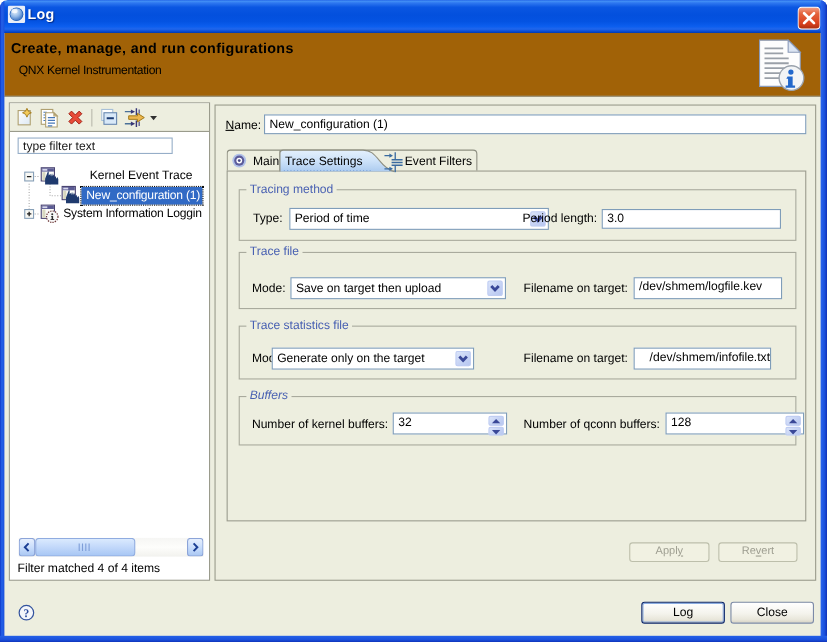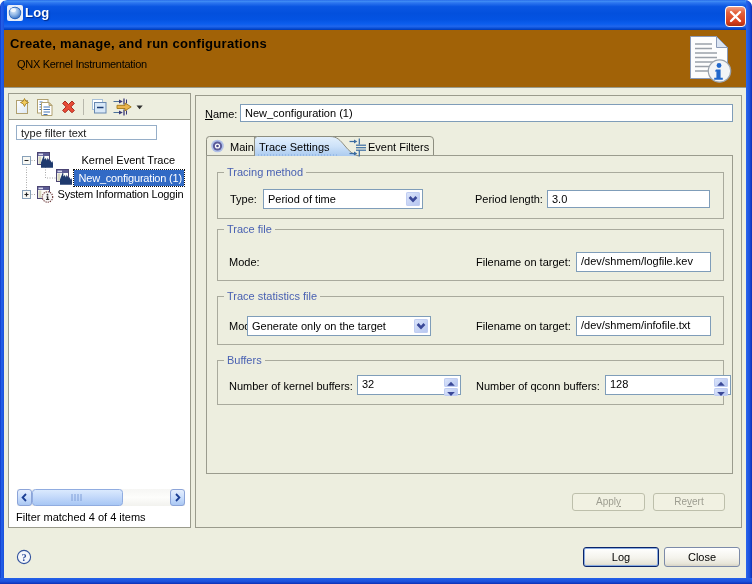--- a/index.html
+++ b/index.html
@@ -264,47 +264,53 @@
 
   <div class="group" style="left:217px;top:172px;width:507px;height:47px;">
       <span class="glabel">Tracing method</span>
     </div>
   <div class="group" style="left:217px;top:229px;width:507px;height:52px;">
       <span class="glabel">Trace file</span>
     </div>
   <div class="group" style="left:217px;top:296px;width:507px;height:49px;">
       <span class="glabel">Trace statistics file</span>
     </div>
-  <div class="group" style="left:217px;top:360px;width:507px;height:45px;">
+  <div class="group" style="left:217px;top:360px;width:507px;height:45px;font-style:italic;">
       <span class="glabel">Buffers</span>
     </div>
 
   <div class="lbl" style="left:230px;top:193px;">Type:</div>
-  <div class="combo" style="left:263px;top:189px;width:160px;height:20px;">
+  <div class="combo" style="left:263px;top:189px;width:236px;height:20px;">
       <span class="ct">Period of time</span>
       <span class="cbtn"><svg width="14" height="14" viewBox="0 0 14 14">
           <path d="M3.6 5 L7 8.6 L10.4 5" stroke="#3a4898" stroke-width="2.6" fill="none"></path>
         </svg></span>
     </div>
   <div class="lbl" style="left:475px;top:193px;">Period length:</div>
   <div class="tinput" style="left:547px;top:190px;width:163px;height:18px;">3.0</div>
 
   <div class="lbl" style="left:229px;top:256px;">Mode:</div>
+  <div class="combo" style="left:264px;top:252px;width:196px;height:20px;">
+      <span class="ct">Save on target then upload</span>
+      <span class="cbtn"><svg width="14" height="14" viewBox="0 0 14 14">
+          <path d="M3.6 5 L7 8.6 L10.4 5" stroke="#3a4898" stroke-width="2.6" fill="none"></path>
+        </svg></span>
+    </div>
   <div class="lbl" style="left:476px;top:256px;">Filename on target:</div>
   <div class="tinput" style="left:576px;top:252px;width:135px;height:20px;">/dev/shmem/logfile.kev</div>
 
   <div class="lbl" style="left:229px;top:320px;">Mode:</div>
   <div class="combo" style="left:247px;top:316px;width:184px;height:20px;">
       <span class="ct">Generate only on the target</span>
       <span class="cbtn"><svg width="14" height="14" viewBox="0 0 14 14">
           <path d="M3.6 5 L7 8.6 L10.4 5" stroke="#3a4898" stroke-width="2.6" fill="none"></path>
         </svg></span>
     </div>
   <div class="lbl" style="left:476px;top:320px;">Filename on target:</div>
-  <div class="tinput" style="left:576px;top:316px;width:135px;height:20px;">/dev/shmem/infofile.txt</div>
+  <div class="tinput" style="left:576px;top:316px;width:125px;height:20px;text-align:right;">/dev/shmem/infofile.txt</div>
 
   <div class="lbl" style="left:229px;top:380px;">Number of kernel buffers:</div>
   <div class="tinput" style="left:357px;top:375px;width:104px;height:20px;">32
     <span class="spbtn" style="top:2px;"><svg width="14" height="8" viewBox="0 0 14 8">
           <path d="M7 1.8 l3.8 4 h-7.6 z" fill="#3a4898"></path>
         </svg></span>
     <span class="spbtn" style="top:11.5px;"><svg width="14" height="8" viewBox="0 0 14 8">
           <path d="M7 6 l3.8 -4 h-7.6 z" fill="#3a4898"></path>
         </svg></span>
   </div>

